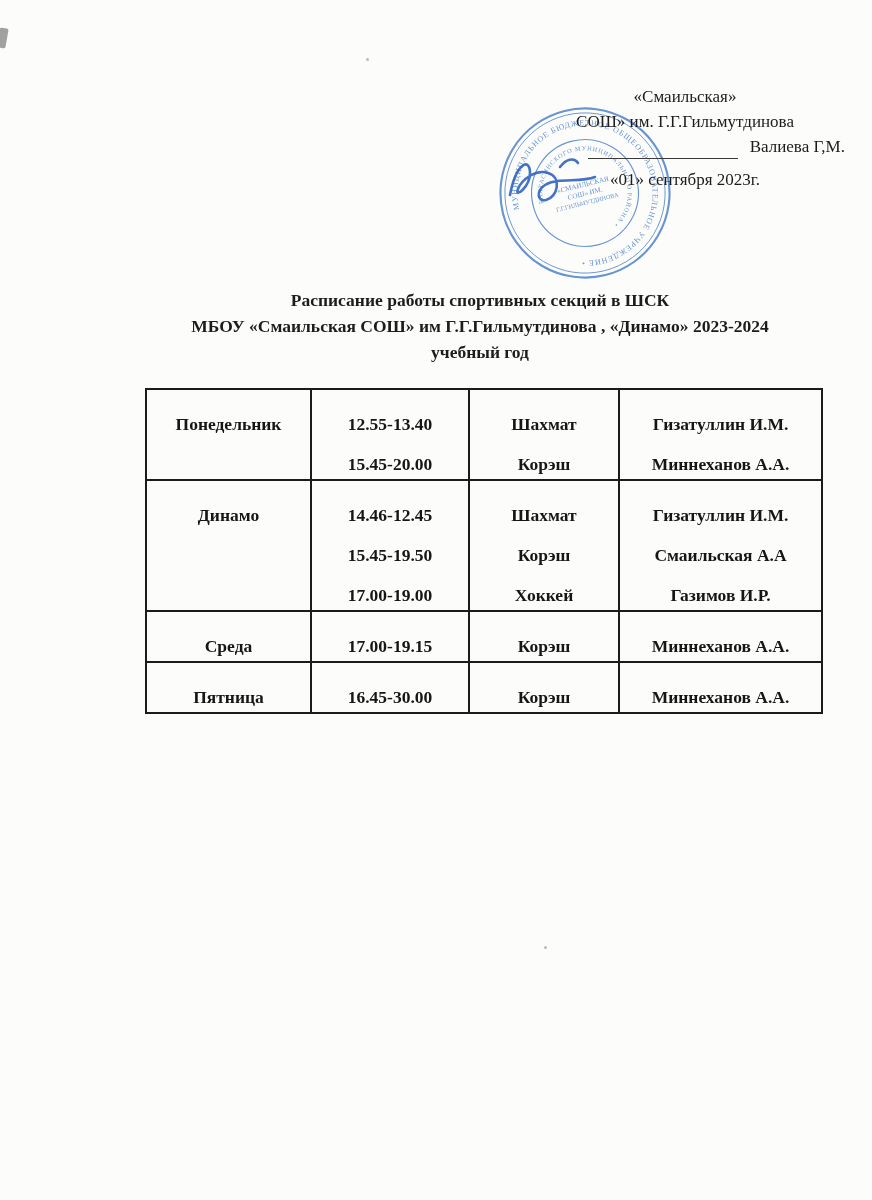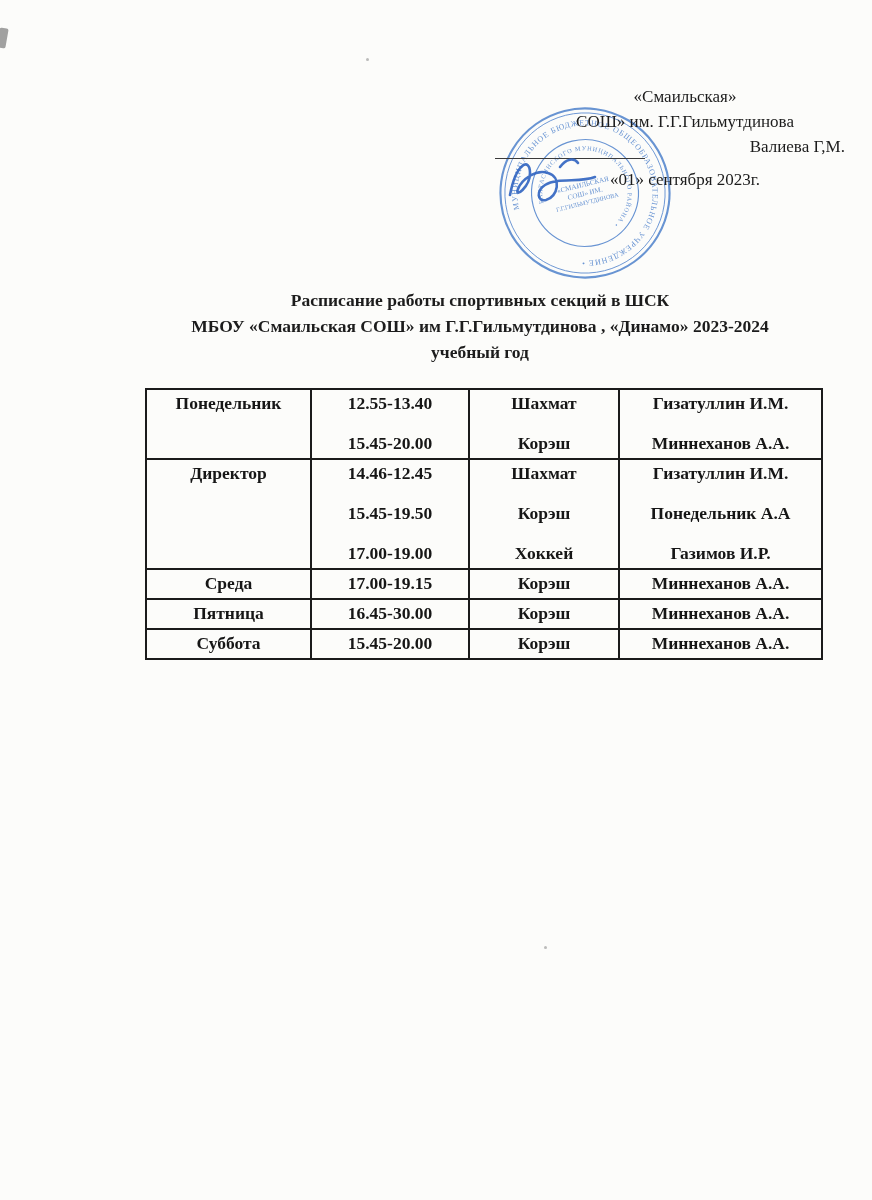--- a/index.html
+++ b/index.html
@@ -7,36 +7,36 @@
     position:relative;width:872px;height:1200px;margin:0 auto;
     background:#fcfcfa;color:#1c1c1c;overflow:hidden;
     font-family:"Liberation Serif","DejaVu Serif",serif;
   }
   
   .corner-mark{position:absolute;left:-2px;top:28px;width:9px;height:20px;background:#555;transform:rotate(10deg);opacity:.55;border-radius:2px;}
   .speck{position:absolute;background:#8f8f8f;border-radius:50%;opacity:.6;}
   
   .approval{position:absolute;left:525px;top:84px;width:320px;text-align:center;
     font-size:17px;line-height:25px;z-index:3;}
-  .sig-row{display:flex;align-items:flex-end;justify-content:space-between;gap:12px;margin-left:-30px;height:25px;}
+  .sig-row{display:flex;align-items:flex-end;justify-content:flex-end;gap:12px;margin-left:-30px;height:25px;}
   .sig-underline{display:inline-block;width:150px;border-bottom:1.6px solid #3a3a3a;height:19px;}
   .approval-date{margin-top:8px;}
   
   .stamp{position:absolute;left:496px;top:104px;width:178px;height:178px;z-index:1;
     opacity:.85;transform:rotate(-14deg);}
   .signature-svg{position:absolute;left:500px;top:143px;z-index:4;}
   
   .title{position:absolute;left:85px;top:287px;width:790px;text-align:center;
     font-weight:700;font-size:17.5px;line-height:26px;}
   
   table.schedule{position:absolute;left:145px;top:388px;width:676px;
     border-collapse:collapse;table-layout:fixed;
     font-size:17.5px;font-weight:700;color:#161616;}
   .schedule td{border:2px solid #1b1b1b;vertical-align:top;padding:1px 4px 3px;text-align:center;}
-  .entry-line{line-height:24px;white-space:nowrap;}
+  .entry-line{line-height:24px;white-space:nowrap;margin-top:21px;}
   .entry-line + .entry-line{margin-top:16px;}
 </style>
 </head>
 <body>
 
 <div class="page">
 
   <div class="corner-mark"></div>
   <div class="speck" style="left:366px;top:58px;width:3px;height:3px;"></div>
   <div class="speck" style="left:544px;top:946px;width:3px;height:3px;"></div>
@@ -100,35 +100,35 @@
             <div class="entry-line">Шахмат</div>
             <div class="entry-line">Корэш</div>
           </td>
           <td>
             <div class="entry-line">Гизатуллин И.М.</div>
             <div class="entry-line">Миннеханов А.А.</div>
           </td>
         </tr>
         <tr>
           <td>
-            <div class="entry-line">Директор</div>
+            <div class="entry-line">Динамо</div>
           </td>
           <td>
             <div class="entry-line">14.46-12.45</div>
             <div class="entry-line">15.45-19.50</div>
             <div class="entry-line">17.00-19.00</div>
           </td>
           <td>
             <div class="entry-line">Шахмат</div>
             <div class="entry-line">Корэш</div>
             <div class="entry-line">Хоккей</div>
           </td>
           <td>
             <div class="entry-line">Гизатуллин И.М.</div>
-            <div class="entry-line">Понедельник А.А</div>
+            <div class="entry-line">Смаильская А.А</div>
             <div class="entry-line">Газимов И.Р.</div>
           </td>
         </tr>
         <tr>
           <td>
             <div class="entry-line">Среда</div>
           </td>
           <td>
             <div class="entry-line">17.00-19.15</div>
           </td>
@@ -146,30 +146,16 @@
           <td>
             <div class="entry-line">16.45-30.00</div>
           </td>
           <td>
             <div class="entry-line">Корэш</div>
           </td>
           <td>
             <div class="entry-line">Миннеханов А.А.</div>
           </td>
         </tr>
-        <tr>
-          <td>
-            <div class="entry-line">Суббота</div>
-          </td>
-          <td>
-            <div class="entry-line">15.45-20.00</div>
-          </td>
-          <td>
-            <div class="entry-line">Корэш</div>
-          </td>
-          <td>
-            <div class="entry-line">Миннеханов А.А.</div>
-          </td>
-        </tr>
       </tbody>
   </table>
 
 </div>
 
 </body></html>

